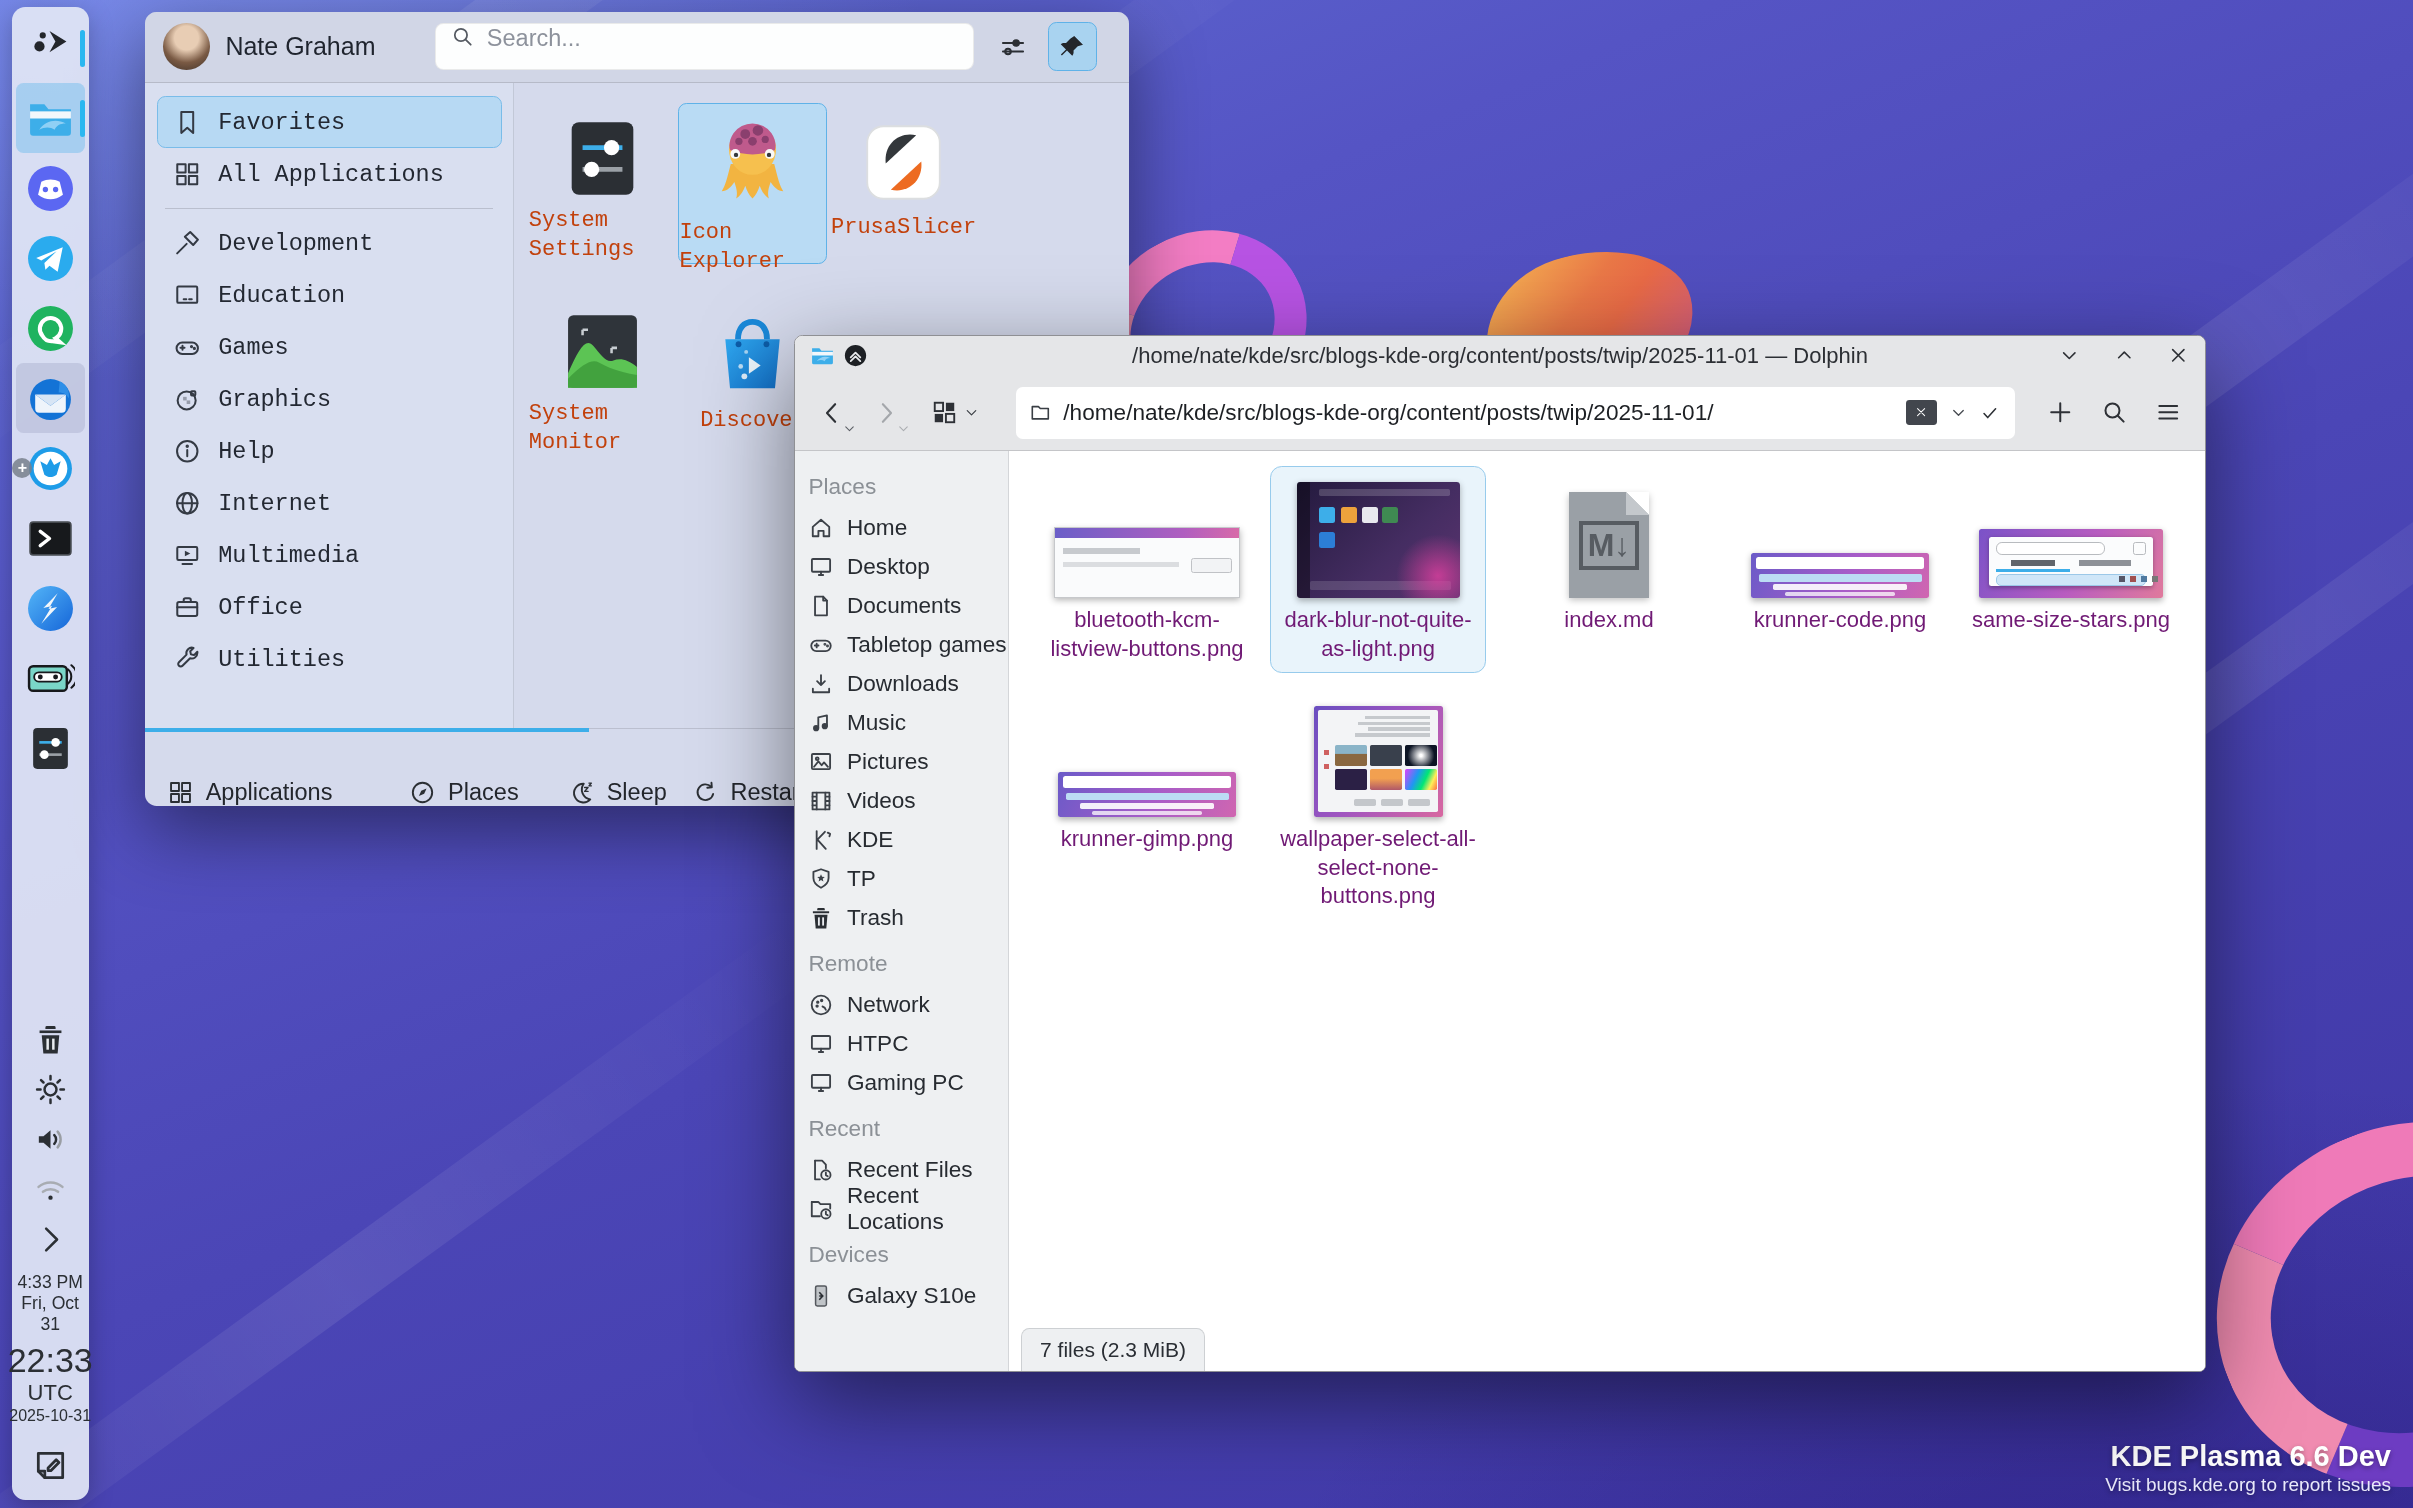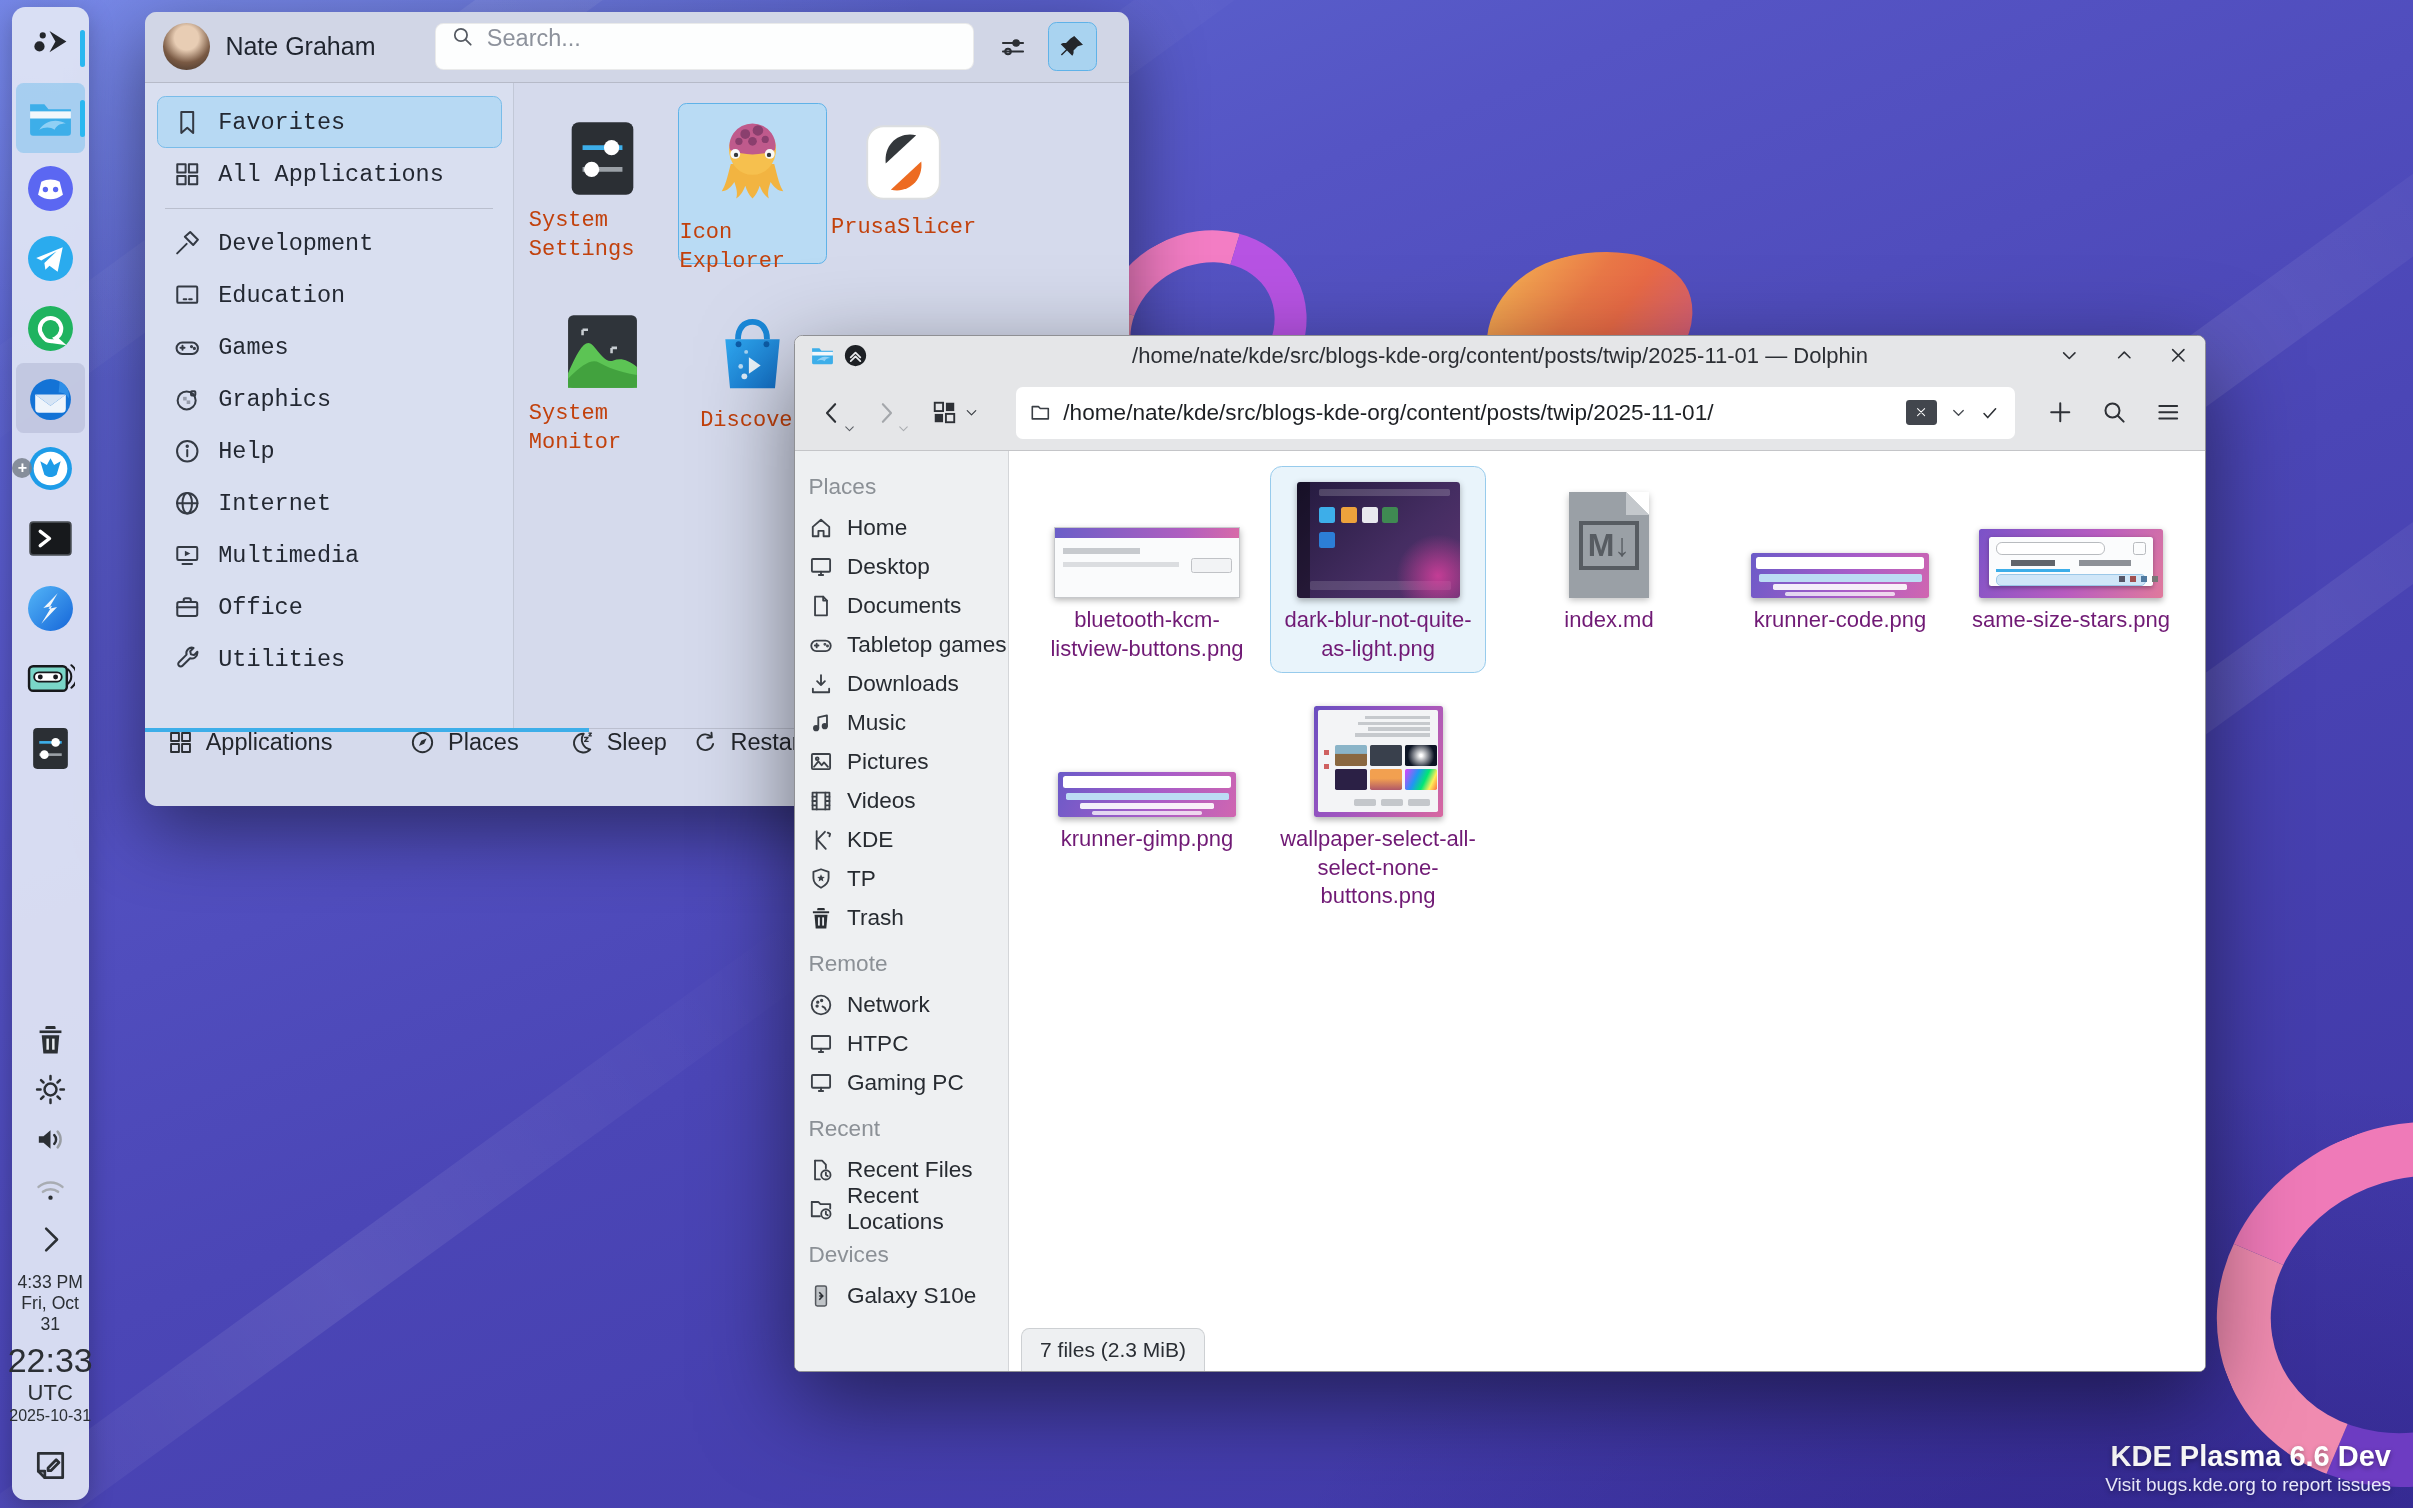--- a/index.html
+++ b/index.html
@@ -82,21 +82,21 @@
   .k-item.selected{background:#b7d9f3;border-color:#79bce9;}
   .k-divider{height:0.8px;background:rgba(0,0,0,.14);margin:8.4px 8.4px;flex:0 0 auto;}
   #k-grid{flex:1;padding:20px 13.4px;display:flex;flex-wrap:wrap;align-content:flex-start;column-gap:1.7px;row-gap:32px;}
   .k-app{width:149px;height:161px;border-radius:8.4px;display:flex;flex-direction:column;align-items:center;
     padding-top:11.7px;border:1.7px solid transparent;box-sizing:border-box;}
   .k-app .aicon{width:94px;height:94px;display:flex;align-items:center;justify-content:center;}
   .k-app .aicon svg{width:87px;height:87px;}
   .k-app .alabel{font-size:22px;line-height:1.3;text-align:left;color:#c2410c;margin-top:5px;}
   .k-app.selected{background:#b9dbf4;border-color:#5fb2e8;gap:12px;}
   #k-footer{height:77px;flex:0 0 auto;border-top:0.8px solid rgba(0,0,0,.12);position:relative;
-    display:flex;align-items:flex-start;padding:0 22px;}
+    display:flex;align-items:flex-end;padding:0 22px;}
   #k-tab-indicator{position:absolute;top:-0.8px;left:0;width:444px;height:4.2px;background:#3daee9;}
   .k-foot-item{display:flex;align-items:center;gap:11.7px;font-size:23.5px;color:#23262c;}
   .k-foot-item .ticon{width:27px;height:27px;color:#2b2f34;}
   .k-foot-item .ticon svg{width:100%;height:100%;}
   #k-tabs{display:flex;gap:77px;}
   #k-actions{position:absolute;left:423px;display:flex;gap:25px;align-items:center;}
   
   #dolphin{position:absolute;left:794px;top:335px;width:1412px;height:1037px;background:#fff;
     border-radius:8.4px 8.4px 6.7px 6.7px;border:0.8px solid #8f9094;box-shadow:0 30px 92px rgba(0,0,0,.5);
     z-index:40;display:flex;flex-direction:column;overflow:hidden;box-sizing:border-box;}

